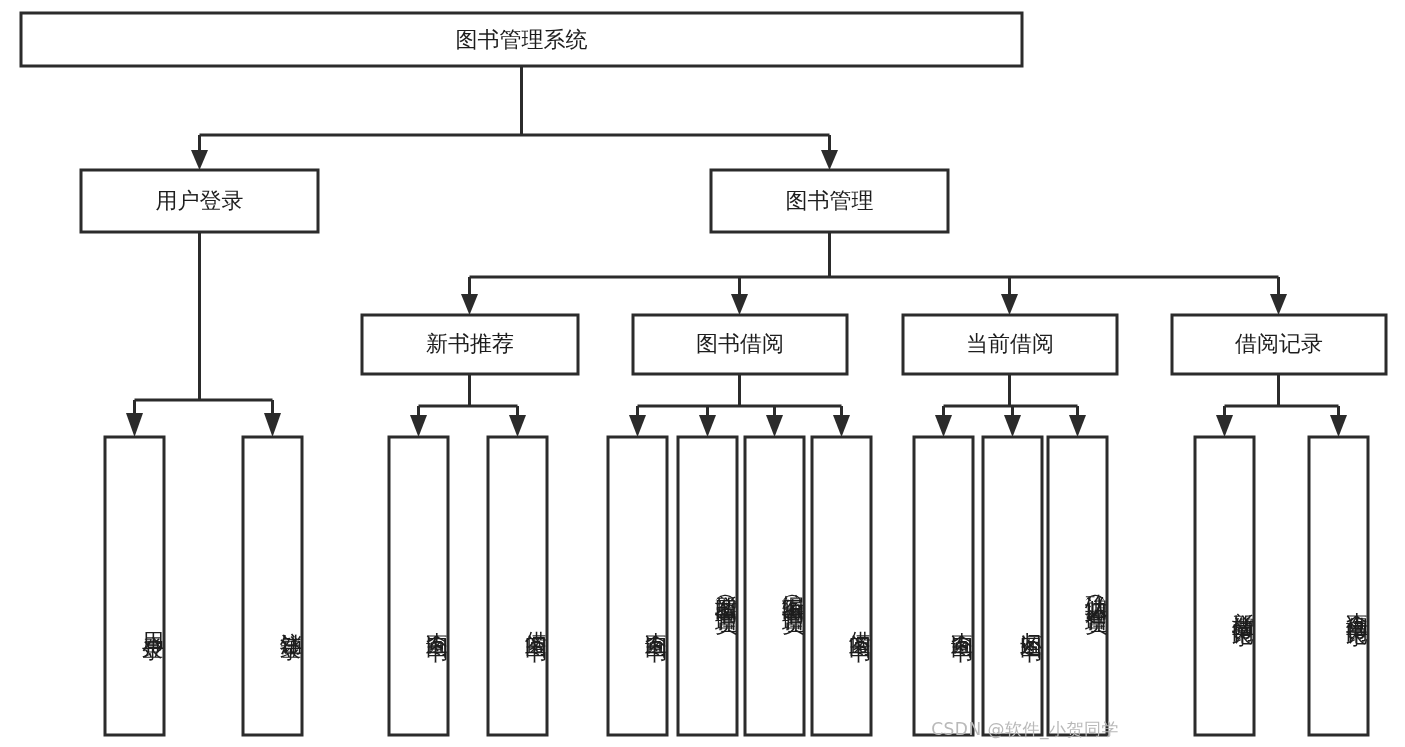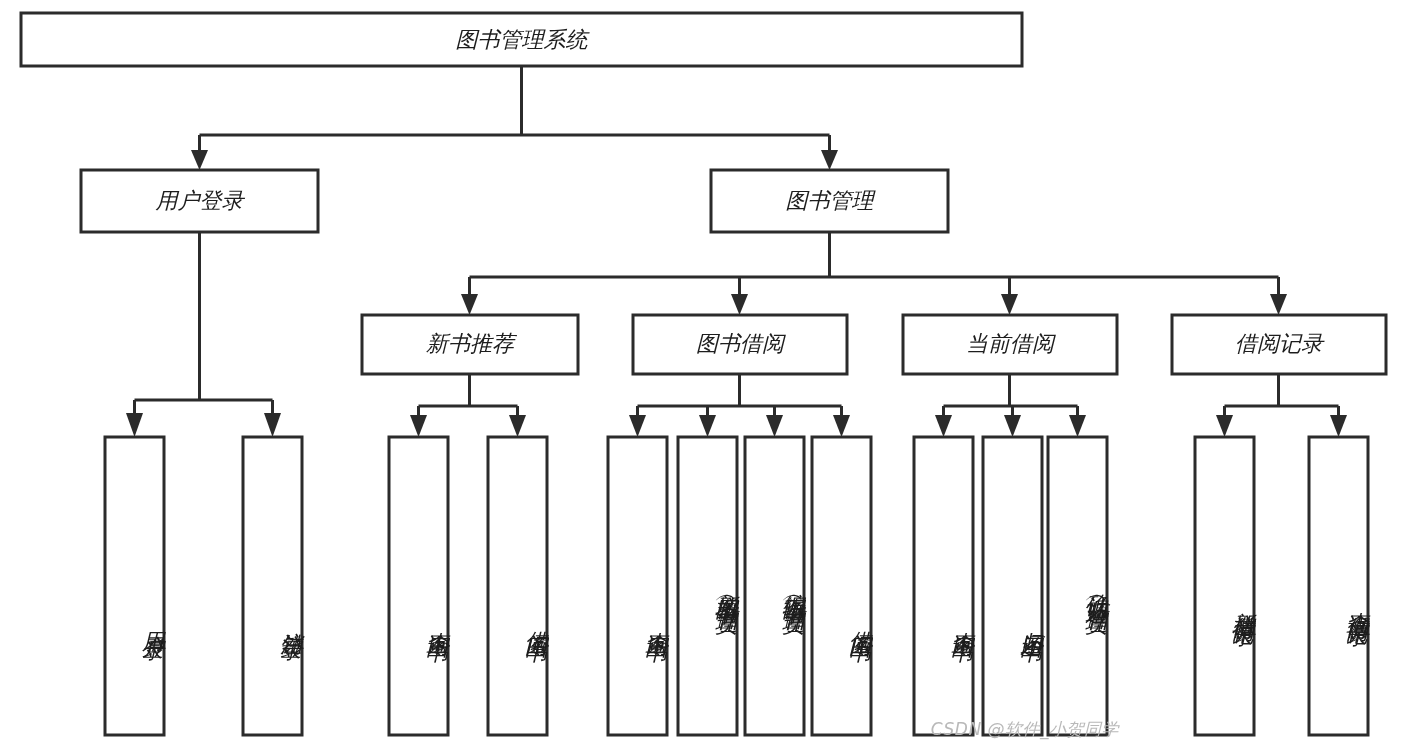--- a/index.html
+++ b/index.html
@@ -11,21 +11,20 @@
     width: 1405px;
     height: 747px;
     font-family: "DejaVu Sans", "Liberation Sans", sans-serif;
     overflow: hidden;
   }
   #diagram-root {
     position: relative;
     width: 1127px;
     height: 747px;
     background: #ffffff;
-    font-style: italic;
   }
   svg#flow-svg {
     position: absolute;
     left: 0;
     top: 0;
     width: 1405px;
     height: 747px;
     display: block;
   }
   .node-rect {

